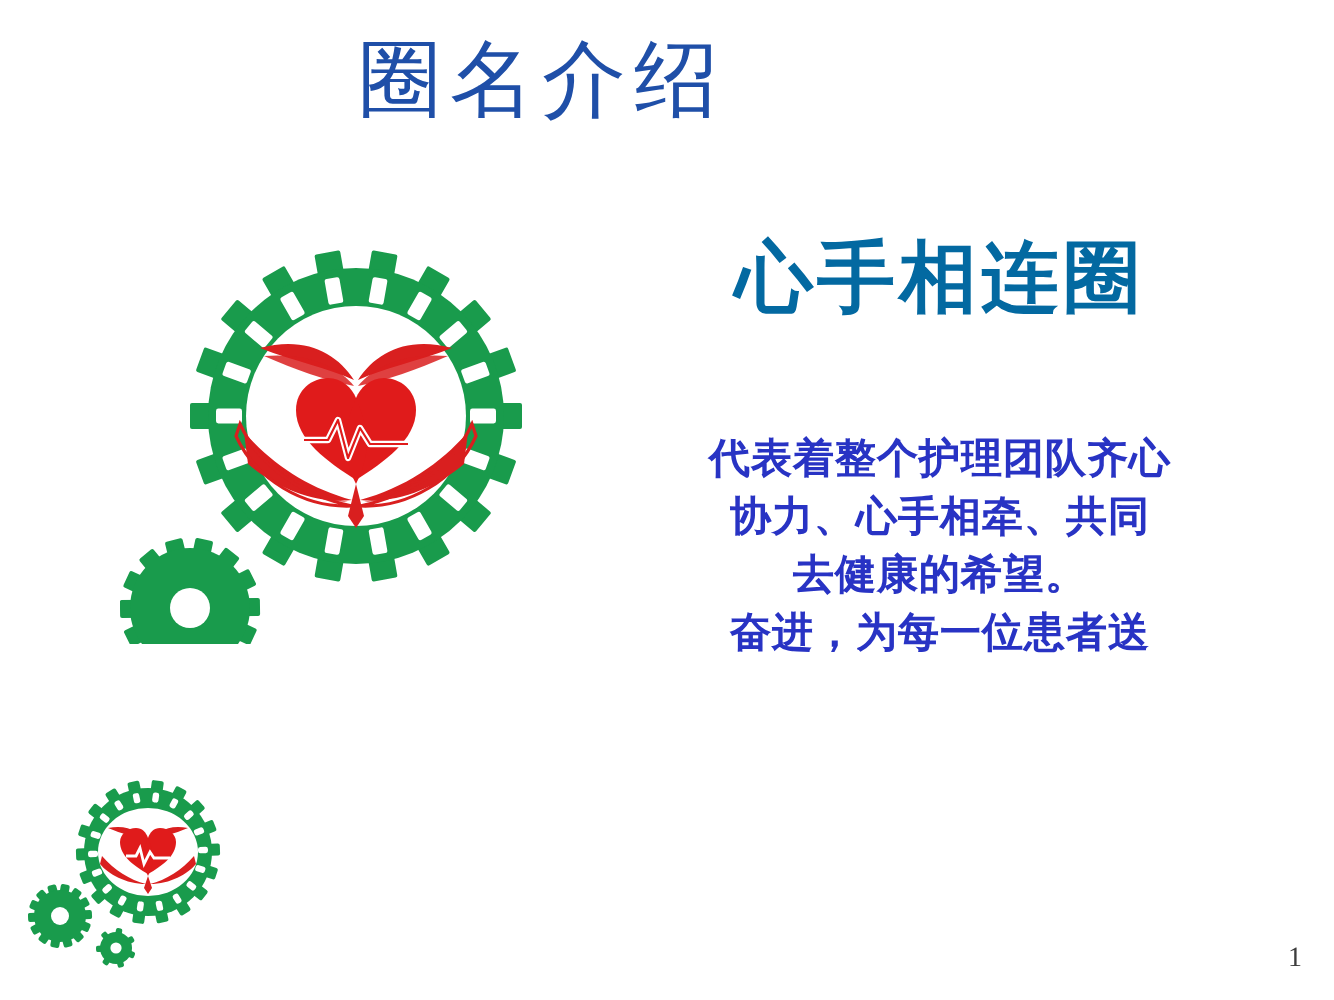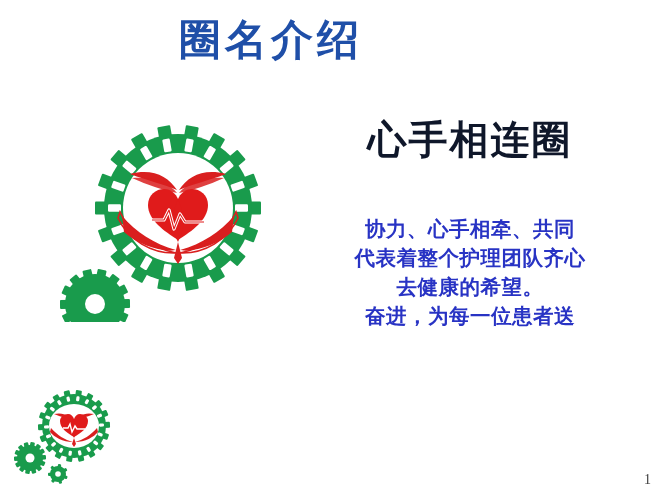--- a/index.html
+++ b/index.html
@@ -21,41 +21,41 @@
 
   
   #slide-title {
     position: absolute;
     left: 0;
     top: 16px;
     width: 542px;
     text-align: center;
     font-family: "DejaVu Serif", "Liberation Serif", serif;
     font-size: 42px;
-    font-weight: 700;
+    font-weight: 400;
     letter-spacing: 4px;
     color: #1f4fa8;
     line-height: 1.15;
     white-space: nowrap;
   }
 
   
   #text-column {
     position: absolute;
     left: 320px;
     top: 118px;
     width: 300px;
   }
   #circle-name {
     text-align: center;
     font-family: "DejaVu Sans", "Liberation Sans", sans-serif;
     font-size: 39px;
     font-weight: 700;
     letter-spacing: 2px;
-    color: #0f172a;
+    color: #0369a1;
     line-height: 1.15;
     white-space: nowrap;
   }
   #circle-desc {
     margin-top: 52px;
     text-align: center;
     font-family: "DejaVu Sans", "Liberation Sans", sans-serif;
     font-size: 20.5px;
     font-weight: 700;
     color: #2833c4;
@@ -301,22 +301,22 @@
           </g>
         <circle cx="44" cy="92" r="8" fill="#199b4c"></circle>
         <circle cx="44" cy="92" r="2.8" fill="#ffffff"></circle>
       </g>
     </svg>
   </div>
 
   <div id="text-column">
     <div id="circle-name">心手相连圈</div>
     <div id="circle-desc">
+        <div>代表着整个护理团队齐心</div>
         <div>协力、心手相牵、共同</div>
-        <div>代表着整个护理团队齐心</div>
         <div>去健康的希望。</div>
         <div>奋进，为每一位患者送</div>
       </div>
   </div>
 
   <div id="page-number">1</div>
 
 </div>
 
 </body></html>

